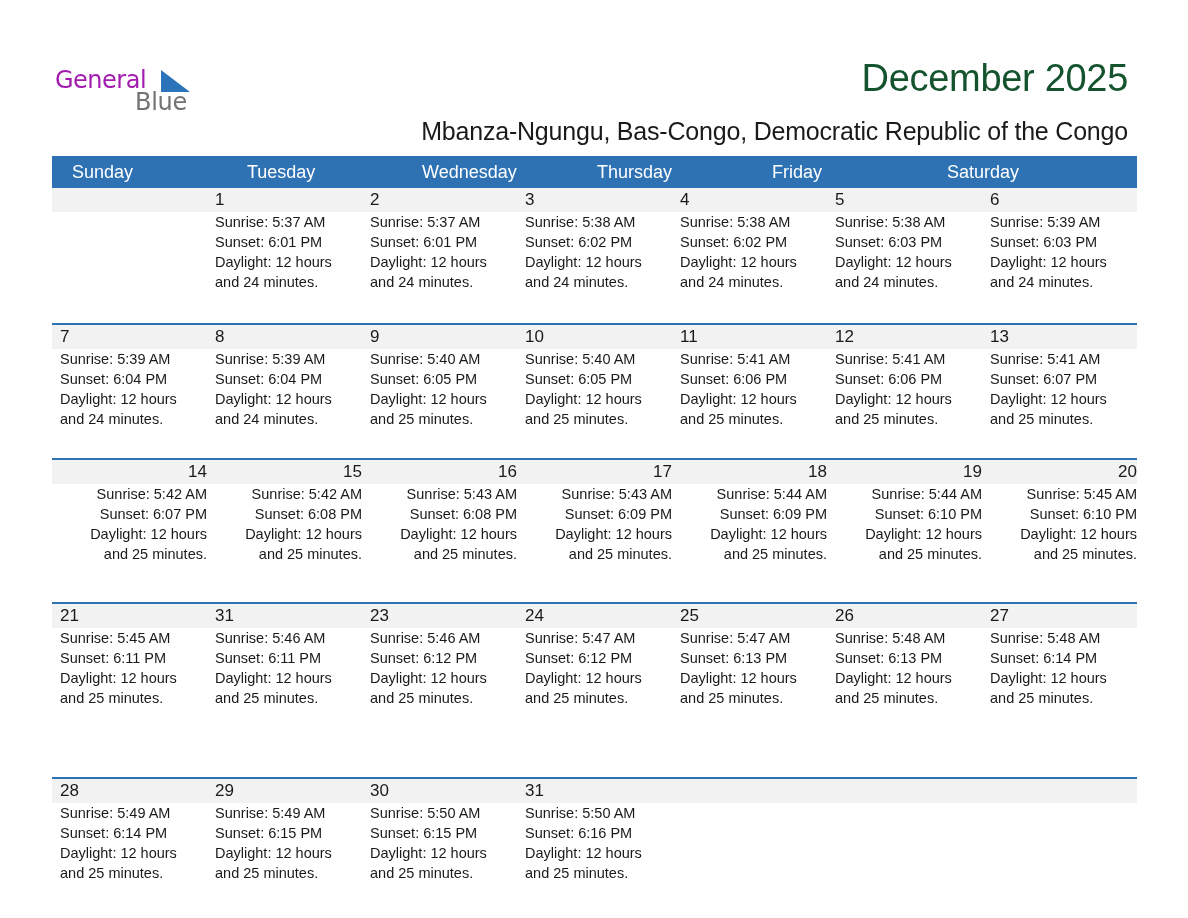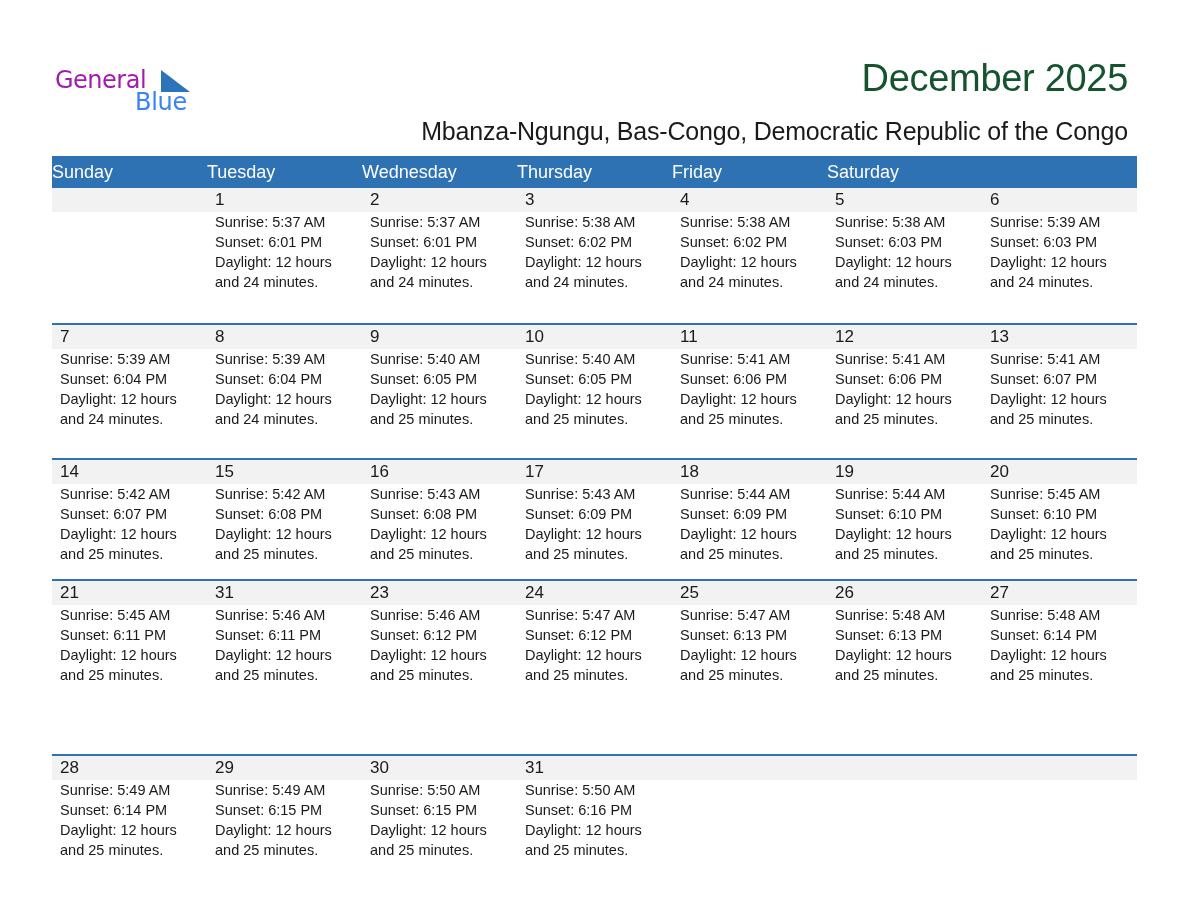--- a/index.html
+++ b/index.html
@@ -1,30 +1,30 @@
 <!DOCTYPE html>
 <html><head>
 <meta charset="utf-8">
 <style>
   * { box-sizing: border-box; margin: 0; padding: 0; }
   html, body { width: 1188px; height: 918px; background: #ffffff; overflow: hidden; }
   body { font-family: "Liberation Sans", "DejaVu Sans", sans-serif; color: #1a1a1a; position: relative; }
 
   .logo { position: absolute; left: 55px; top: 66px; width: 150px; height: 52px; }
   .logo .general { position: absolute; left: 0; top: 0; font-family: "DejaVu Sans", sans-serif; font-size: 24px; color: #a21caf; letter-spacing: -0.5px; }
-  .logo .blue { position: absolute; left: 80px; top: 22px; font-family: "DejaVu Sans", sans-serif; font-size: 24px; color: #3b82f6; letter-spacing: -0.3px; text-align: center; }
+  .logo .blue { position: absolute; left: 80px; top: 22px; font-family: "DejaVu Sans", sans-serif; font-size: 24px; color: #737373; letter-spacing: -0.3px; text-align: center; }
   .logo .tri { position: absolute; left: 106px; top: 4px; width: 0; height: 0;
     border-left: 29px solid #2b74ba; border-top: 22px solid transparent; }
 
   .title { position: absolute; right: 60px; top: 57px; font-size: 38px; color: #14532d; letter-spacing: -0.3px; }
   .subtitle { position: absolute; right: 60px; top: 117px; font-size: 25px; color: #1a1a1a; letter-spacing: -0.2px; }
 
   .calendar { position: absolute; left: 52px; top: 156px; width: 1085px; }
   .header-row { display: flex; background: #2e72b4; height: 32px; }
-  .header-cell { width: 155px; color: #ffffff; font-size: 18px; padding-left: 0; line-height: 32px; }
+  .header-cell { width: 155px; color: #ffffff; font-size: 18px; padding-left: 0; line-height: 32px; margin-left: 20px; }
 
   .week { position: relative; height: 135px; }
   .week-top-border { height: 2px; background: #2e72b4; }
   .date-band { position: absolute; left: 0; right: 0; height: 24px; background: #f2f2f2; }
   .week .cells { display: flex; position: relative; }
   .cell { width: 155px; padding-left: 8px; position: relative; }
   .cell .day-num { font-size: 17px; line-height: 24px; height: 24px; color: #1a1a1a; }
   .cell .info { font-size: 14.5px; line-height: 20px; color: #1a1a1a; white-space: nowrap; }
 </style>
 </head>
@@ -145,21 +145,21 @@
           </div>
           <div class="cell">
             <div class="day-num">13</div>
             <div class="info">Sunrise: 5:41 AM</div>
             <div class="info">Sunset: 6:07 PM</div>
             <div class="info">Daylight: 12 hours</div>
             <div class="info">and 25 minutes.</div>
           </div>
         </div>
       </div>
-      <div class="week" style="height: 121px;">
+      <div class="week" style="height: 144px; text-align: right;">
         <div class="week-top-border"></div>
         <div class="date-band" style="top: 2px;"></div>
         <div class="cells">
           <div class="cell">
             <div class="day-num">14</div>
             <div class="info">Sunrise: 5:42 AM</div>
             <div class="info">Sunset: 6:07 PM</div>
             <div class="info">Daylight: 12 hours</div>
             <div class="info">and 25 minutes.</div>
           </div>

